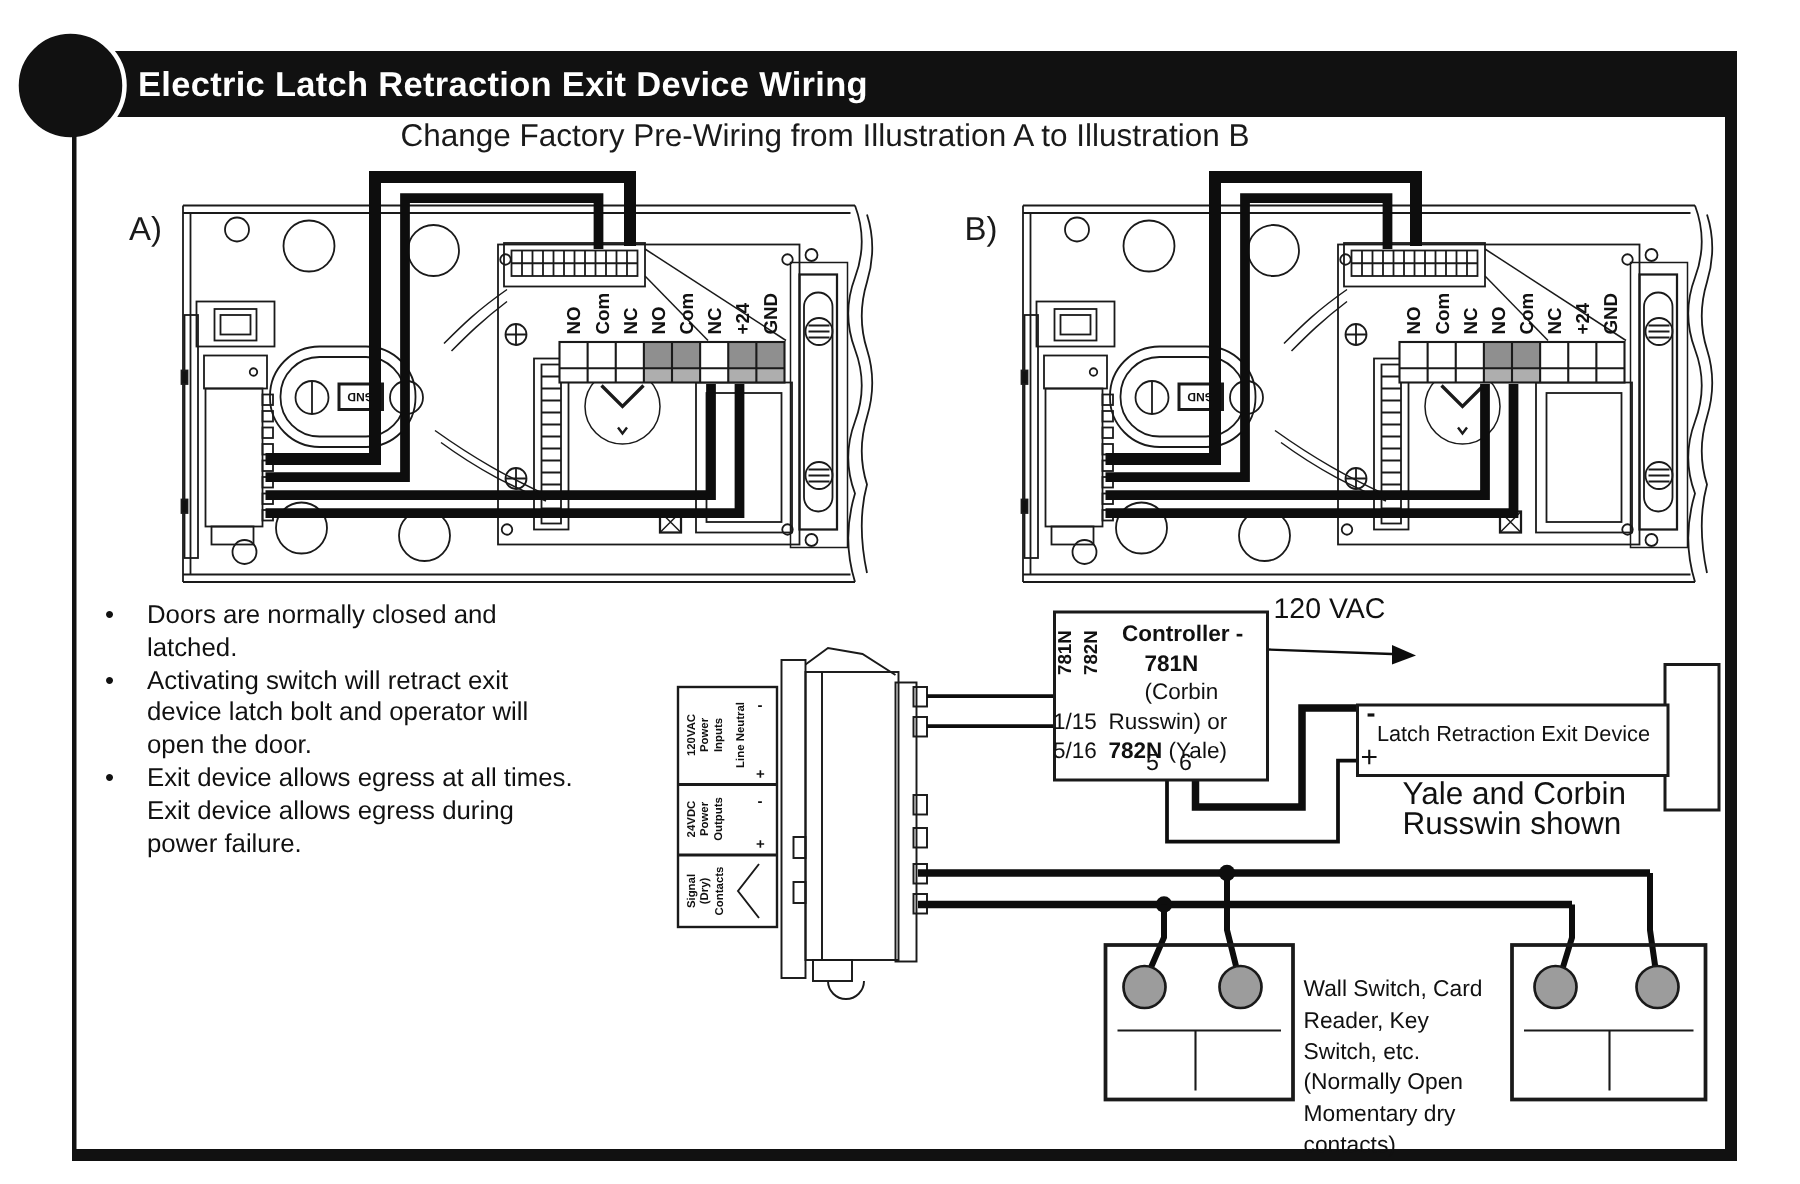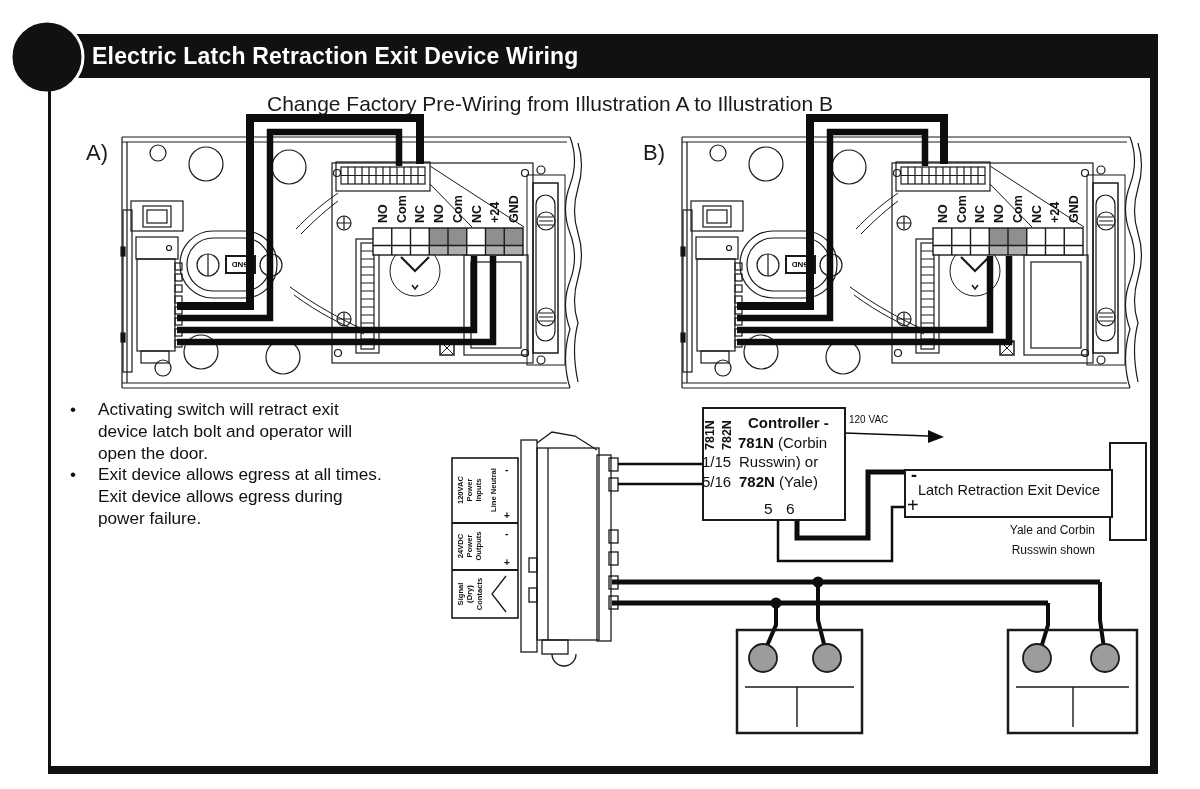--- a/index.html
+++ b/index.html
@@ -1,40 +1,40 @@
 <!DOCTYPE html>
 <html><head>
 <meta charset="utf-8">
 <style>
   html,body{margin:0;padding:0;background:#fff;}
   #page{position:relative;width:1200px;height:789px;background:#fff;overflow:hidden;
         font-family:"Liberation Sans",sans-serif;color:#111;}
   .abs{position:absolute;}
   #title-bar-text{left:92px;top:34px;width:1000px;height:44px;line-height:44px;
         font-size:23px;font-weight:bold;color:#fff;letter-spacing:.2px;}
-  #subtitle{left:60px;top:92px;width:980px;text-align:center;font-size:21px;color:#1a1a1a;}
+  #subtitle{left:60px;top:79px;width:980px;text-align:center;font-size:21px;color:#1a1a1a;}
   .panel-letter{font-size:22px;color:#1a1a1a;}
   #label-a{left:86px;top:140px;} #label-b{left:643px;top:140px;}
   #notes{left:60px;top:394px;width:385px;}
   #notes h2{margin:0;font-size:21.5px;line-height:25.5px;white-space:pre-line;}
   #notes ul{margin:5px 0 0 0;padding:0;list-style:none;}
   #notes li{position:relative;padding-left:38px;font-size:17.2px;line-height:21.8px;
         white-space:pre-line;margin:0;}
   #notes li:before{content:"\2022";position:absolute;left:10px;top:0;}
   #controller-text{left:702px;top:413px;width:150px;font-size:15px;line-height:19.5px;}
   #controller-text .pre{display:inline-block;width:37px;}
   .b{font-weight:bold;}
   #terminal-56{left:764px;top:500px;font-size:15.5px;}
   #terminal-56 span{display:inline-block;}
   #t5{width:22px;}
-  #vac-label{left:849px;top:414px;font-size:10px;}
+  #vac-label{left:849px;top:396px;font-size:19px;}
   #latch-minus{left:911px;top:465px;font-size:18px;font-weight:bold;}
   #latch-plus{left:907px;top:494px;font-size:20px;}
   #latch-label{left:908px;top:482px;width:202px;text-align:center;font-size:14.5px;}
-  #latch-caption{left:935px;top:520px;width:160px;text-align:right;font-size:12px;line-height:20px;}
+  #latch-caption{left:935px;top:520px;width:160px;text-align:left;font-size:21px;line-height:20px;}
   #latch-caption span{display:block;}
   #switch-caption{left:869px;top:650px;width:145px;font-size:15.2px;line-height:20.8px;white-space:pre-line;}
   svg{position:absolute;left:0;top:0;}
   svg text{font-family:"Liberation Sans",sans-serif;fill:#111;}
   .rot-term{font-size:12.5px;font-weight:600;}
   .rot-psu{font-size:7.6px;font-weight:bold;}
   .rot-ctl{font-size:12.5px;font-weight:bold;}
   .psu-pm{font-size:10px;font-weight:bold;}
   .gnd-chip{font-size:8px;font-weight:bold;}
 </style>
@@ -283,42 +283,50 @@
   </g>
 </svg>
 
 <div class="abs" id="title-bar-text">Electric Latch Retraction Exit Device Wiring</div>
 <div class="abs" id="subtitle">Change Factory Pre-Wiring from Illustration A to Illustration B</div>
 <div class="abs panel-letter" id="label-a">A)</div>
 <div class="abs panel-letter" id="label-b">B)</div>
 
 <div class="abs" id="notes">
   <ul>
+    <li>Doors are normally closed and
+latched.</li>
     <li>Activating switch will retract exit
 device latch bolt and operator will
 open the door.</li>
     <li>Exit device allows egress at all times.
 Exit device allows egress during
 power failure.</li>
   </ul>
 </div>
 
 <div class="abs" id="controller-text">
   <div style="margin-left:46px;"><span class="b">Controller -</span></div>
-  <div style="margin-left:36px;"><span class="b">781N</span><span> (Corbin</span></div>
+  <div style="margin-left:61px;"><span class="b">781N</span><span> (Corbin</span></div>
   <div><span class="pre">1/15</span><span>Russwin) or</span></div>
   <div><span class="pre">5/16</span><span class="b">782N</span><span> (Yale)</span></div>
 </div>
 <div class="abs" id="terminal-56">
   <span id="t5">5</span><span>6</span>
 </div>
 <div class="abs" id="vac-label">120 VAC</div>
 
 <div class="abs" id="latch-minus">-</div>
 <div class="abs" id="latch-plus">+</div>
 <div class="abs" id="latch-label">Latch Retraction Exit Device</div>
 <div class="abs" id="latch-caption">
   <span>Yale and Corbin</span>
   <span>Russwin shown</span>
 </div>
 
+<div class="abs" id="switch-caption">Wall Switch, Card
+Reader, Key
+Switch, etc.
+(Normally Open
+Momentary dry
+contacts)</div>
 
 </div>
 
 </body></html>

